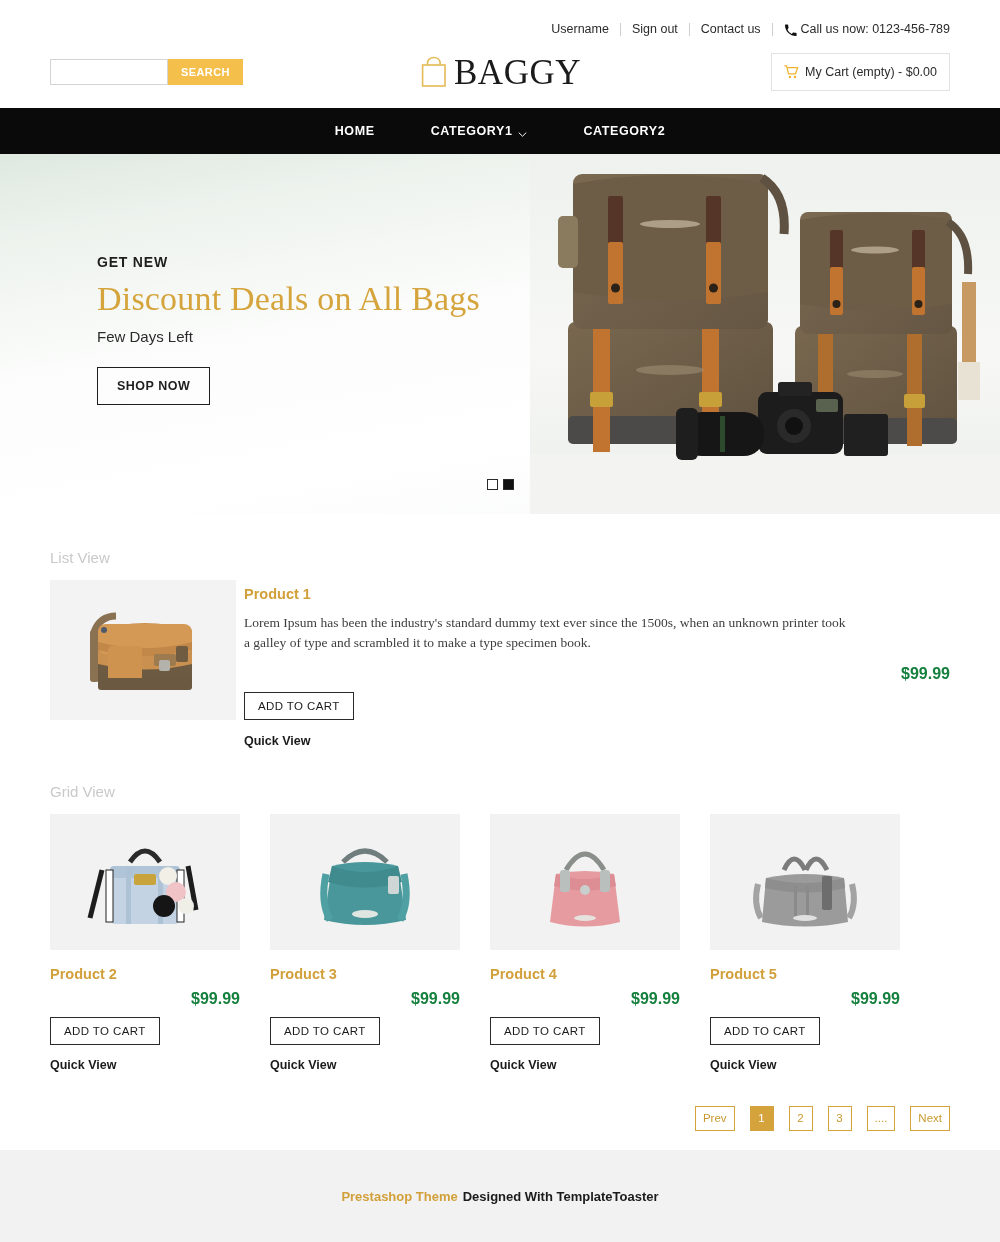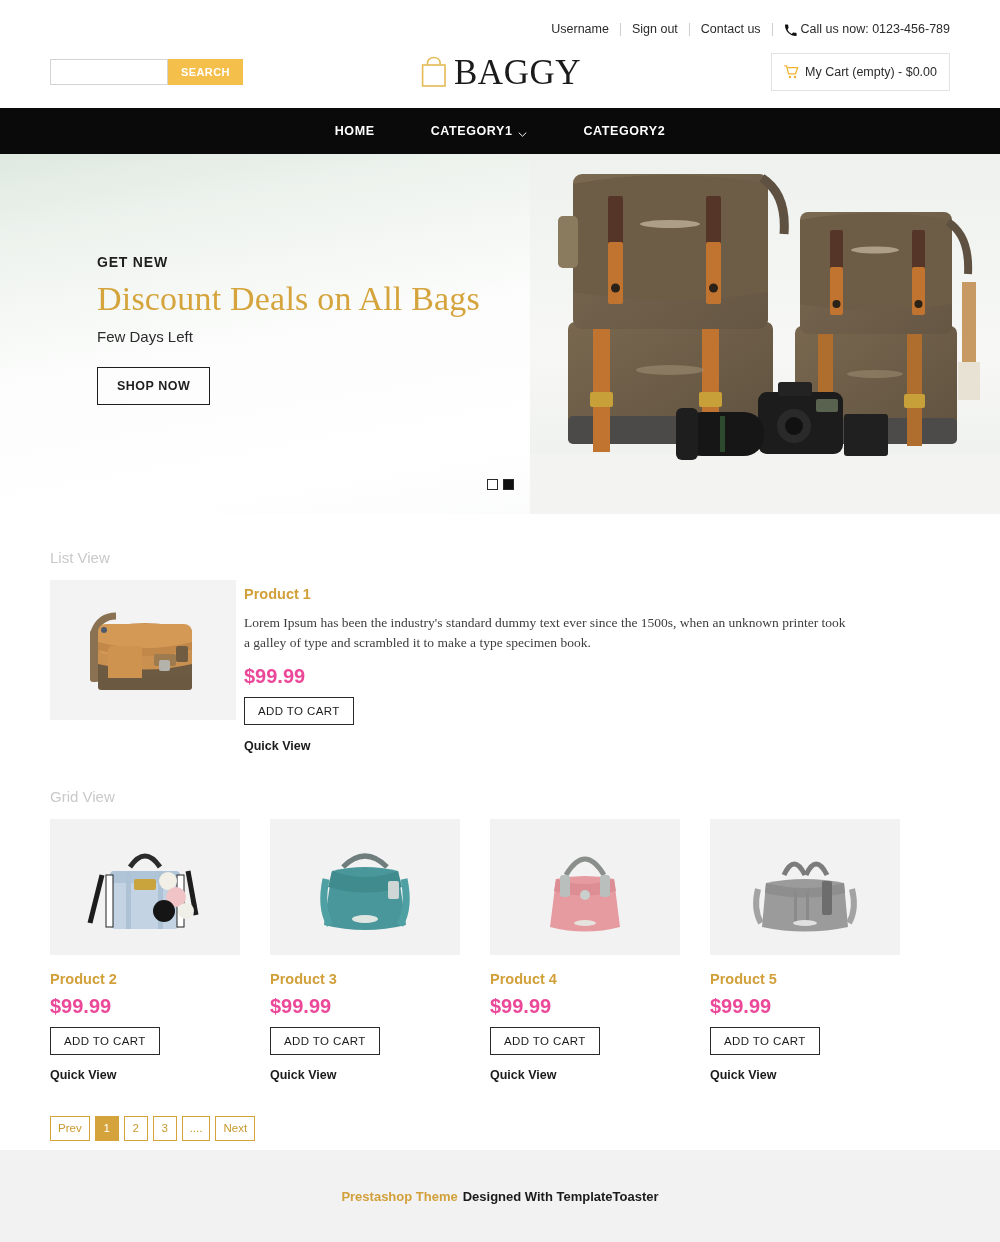--- a/index.html
+++ b/index.html
@@ -203,24 +203,25 @@
   }
   .prod-desc {
     font-family: "Liberation Serif", serif;
     font-size: 13.5px;
     color: #3d3d3d;
     line-height: 1.5;
     max-width: 610px;
     margin-bottom: 11px;
   }
   .prod-price {
-    font-size: 20px;
-    font-weight: bold;
-    color: #ec4899;
+    font-size: 16px;
+    font-weight: bold;
+    color: #15803d;
     margin-bottom: 9px;
+    text-align: right;
   }
   .atc-btn {
     border: 1px solid #2a2a2a;
     background: transparent;
     color: #1b1b1b;
     font-size: 11.5px;
     letter-spacing: 0.4px;
     padding: 7px 13px;
     cursor: pointer;
     display: inline-block;
@@ -245,22 +246,22 @@
     overflow: hidden;
     margin-bottom: 16px;
   }
   .grid-cell .prod-title { margin-bottom: 8px; }
   .grid-cell .prod-price { margin-bottom: 9px; }
   .grid-cell .quick-view { margin-top: 13px; }
 
   
   .pager {
     display: flex;
-    justify-content: flex-start;
-    gap: 5px;
+    justify-content: flex-end;
+    gap: 15px;
     margin-top: 34px;
   }
   .page-btn {
     min-width: 24px;
     height: 25px;
     border: 1px solid #d4a33c;
     background: #fff;
     color: #c9992f;
     font-size: 11.5px;
     display: flex;

